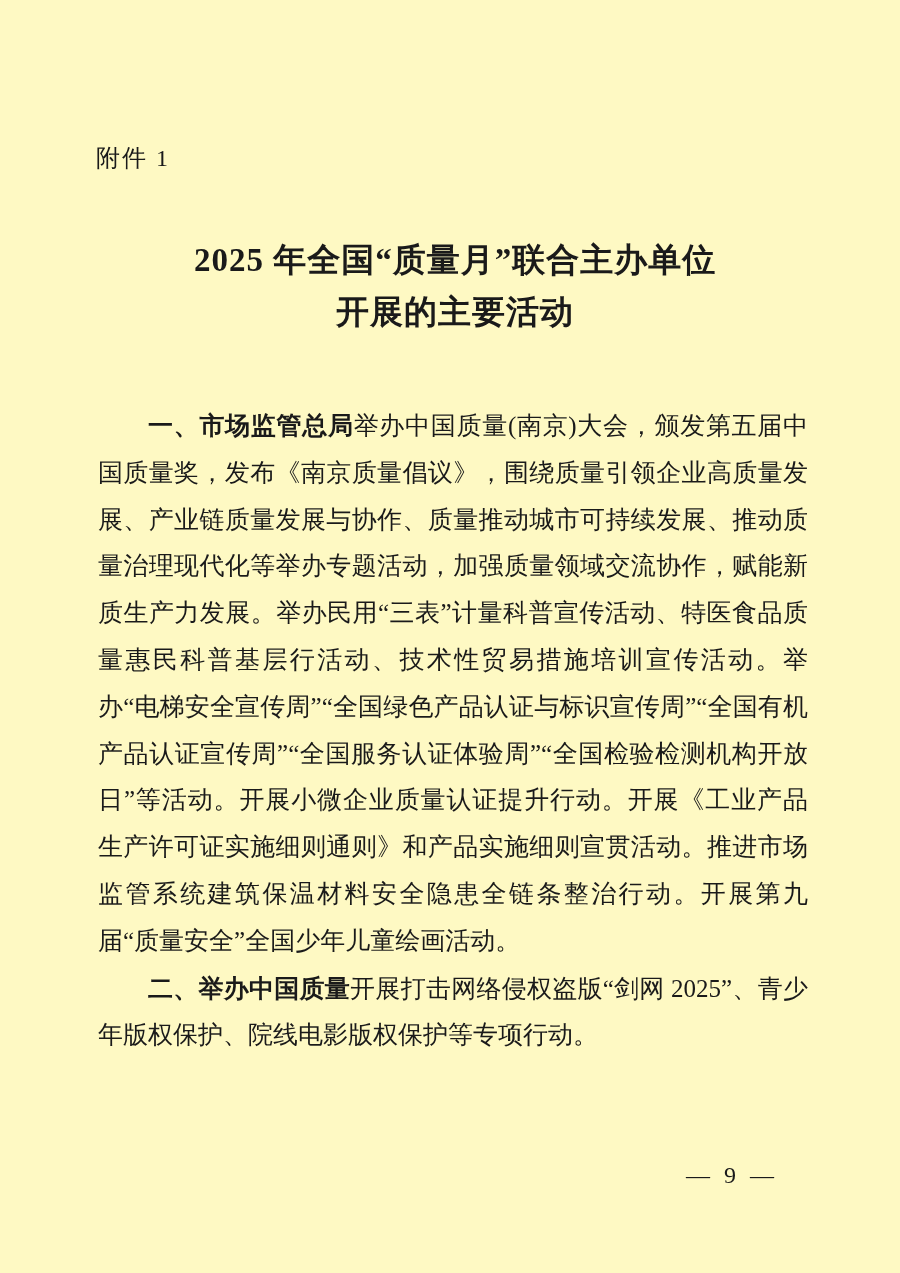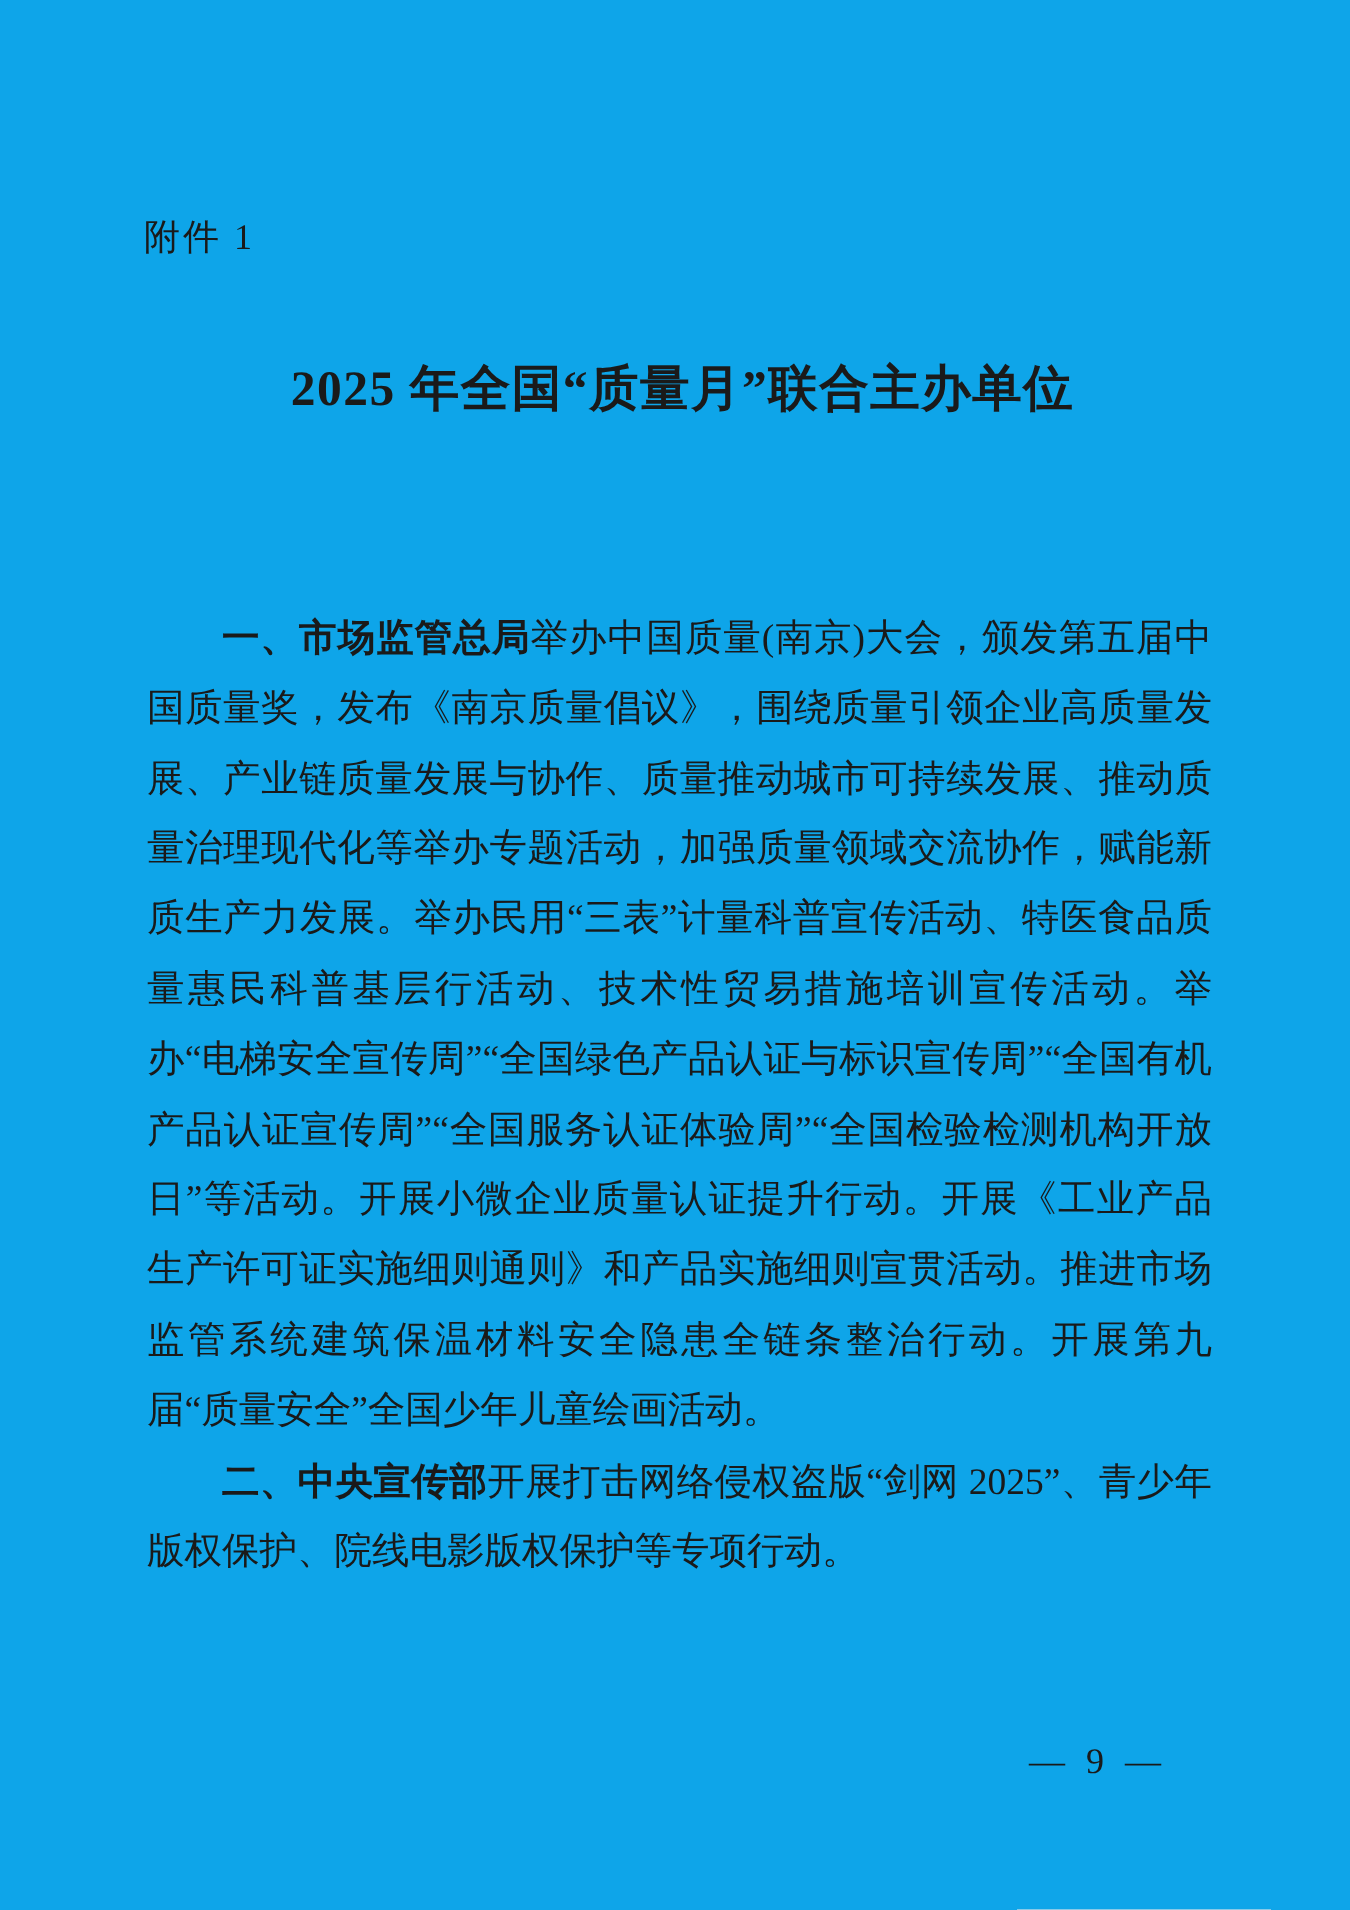--- a/index.html
+++ b/index.html
@@ -5,21 +5,21 @@
   html, body {
     margin: 0;
     padding: 0;
     background: #e8e8e8;
   }
   .page {
     position: relative;
     width: 900px;
     height: 1273px;
     margin: 0 auto;
-    background: #0ea5e9;
+    background: #fef9c3;
     color: #1a1a1a;
     font-family: "Liberation Serif", "DejaVu Serif", serif;
     overflow: hidden;
     box-sizing: border-box;
   }
   .attachment {
     position: absolute;
     top: 142px;
     left: 96px;
     font-size: 24px;
@@ -66,26 +66,27 @@
 </style>
 </head>
 <body>
 
 <div class="page">
 
   <div class="attachment">附件 1</div>
 
   <h1 class="title">
     <span>2025 年全国“质量月”联合主办单位</span><br>
+    <span>开展的主要活动</span>
   </h1>
 
   <div class="content">
     <p>
       <span class="lead">一、市场监管总局</span><span>举办中国质量(南京)大会，颁发第五届中国质量奖，发布《南京质量倡议》，围绕质量引领企业高质量发展、产业链质量发展与协作、质量推动城市可持续发展、推动质量治理现代化等举办专题活动，加强质量领域交流协作，赋能新质生产力发展。举办民用“三表”计量科普宣传活动、特医食品质量惠民科普基层行活动、技术性贸易措施培训宣传活动。举办“电梯安全宣传周”“全国绿色产品认证与标识宣传周”“全国有机产品认证宣传周”“全国服务认证体验周”“全国检验检测机构开放日”等活动。开展小微企业质量认证提升行动。开展《工业产品生产许可证实施细则通则》和产品实施细则宣贯活动。推进市场监管系统建筑保温材料安全隐患全链条整治行动。开展第九届“质量安全”全国少年儿童绘画活动。</span>
     </p>
     <p>
-      <span class="lead">二、中央宣传部</span><span>开展打击网络侵权盗版“剑网 2025”、青少年版权保护、院线电影版权保护等专项行动。</span>
+      <span class="lead">二、举办中国质量</span><span>开展打击网络侵权盗版“剑网 2025”、青少年版权保护、院线电影版权保护等专项行动。</span>
     </p>
   </div>
 
   <div class="page-number">— 9 —</div>
 
 </div>
 
 </body></html>

